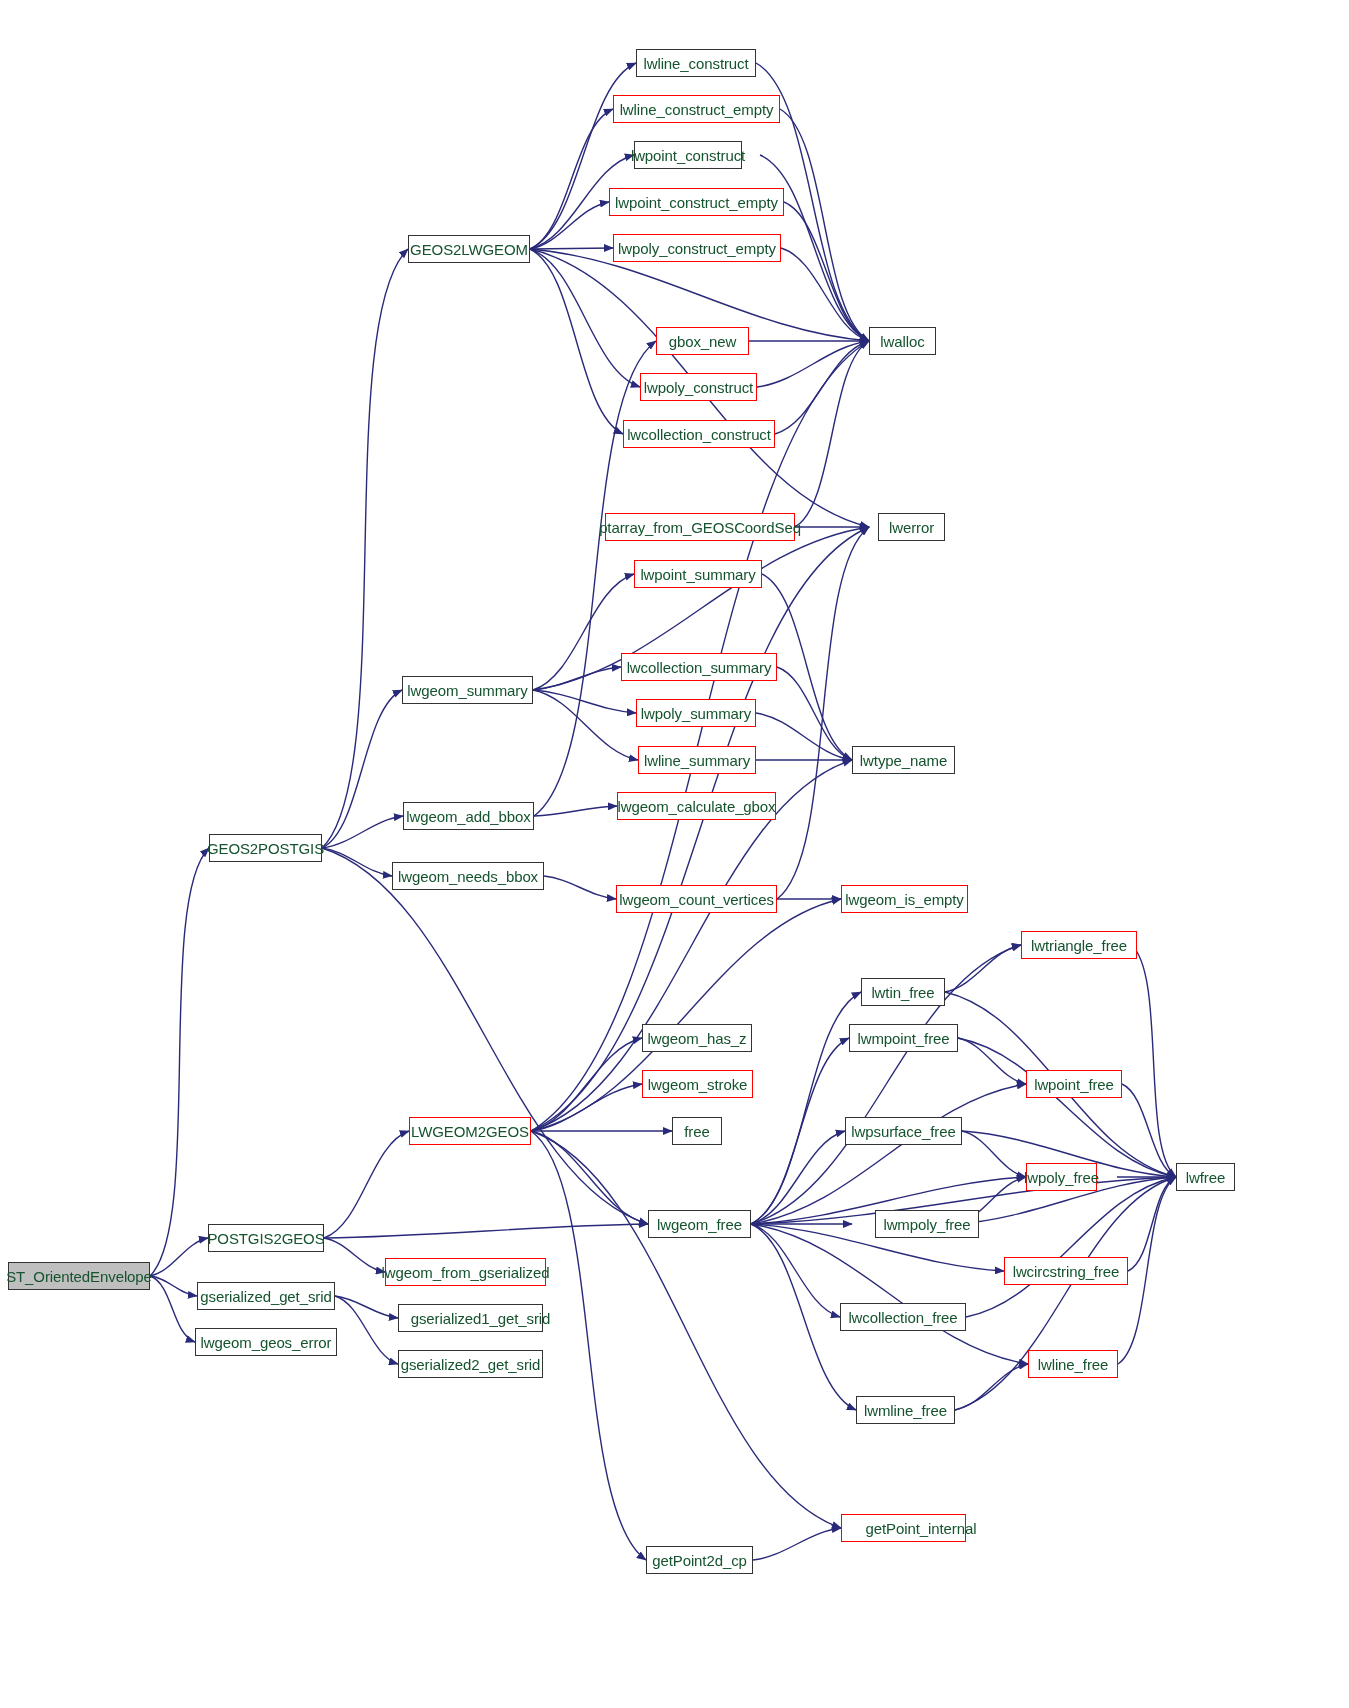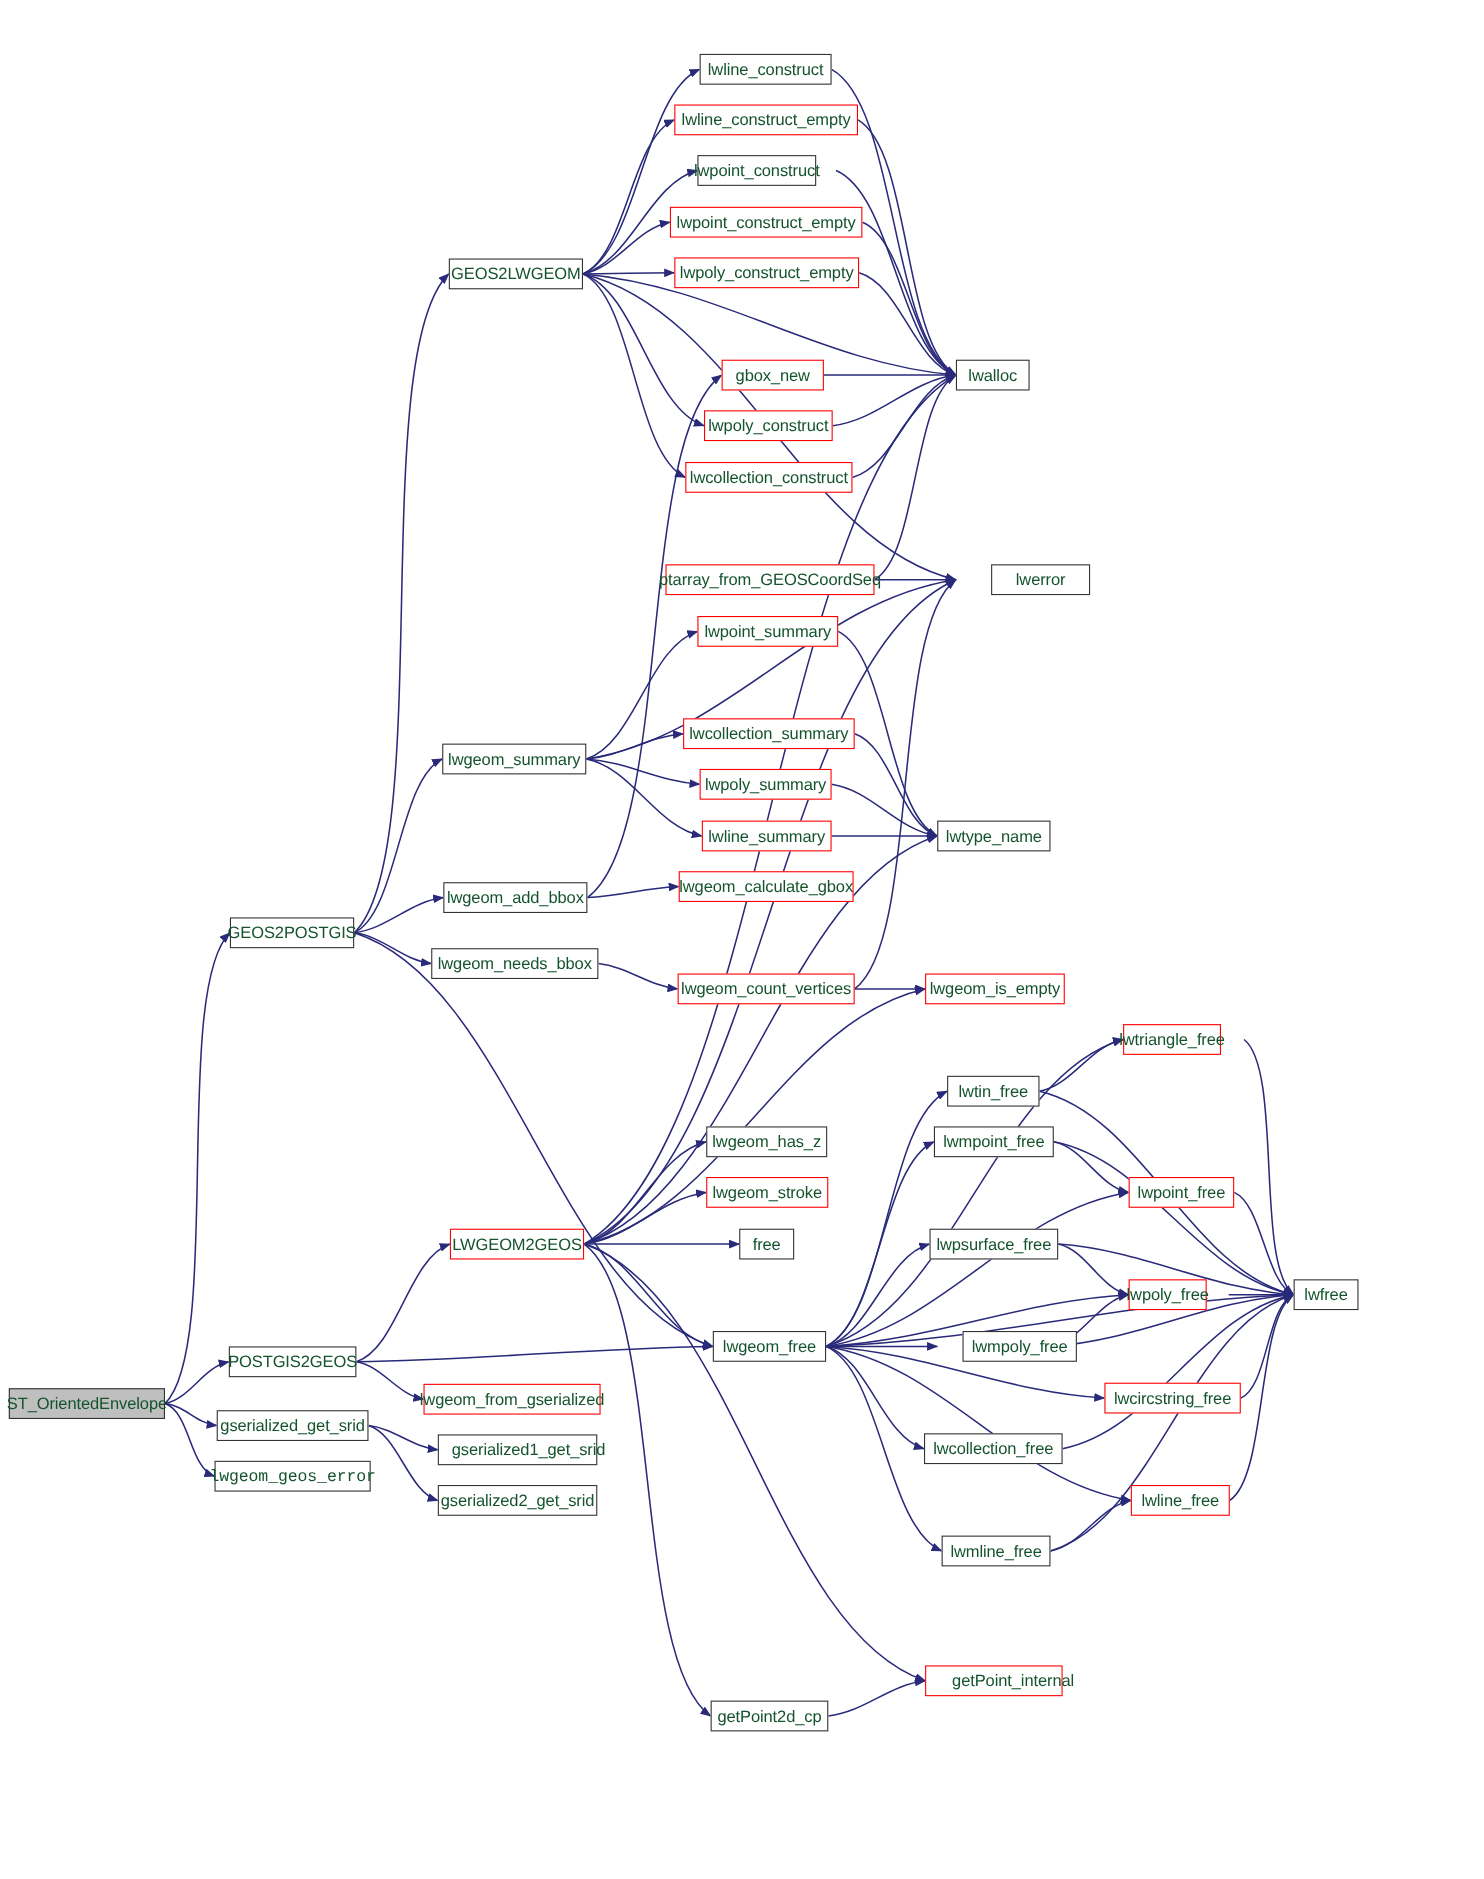--- a/index.html
+++ b/index.html
@@ -146,49 +146,49 @@
         <path d="M955,1410 C1049.8249999999998,1382.04 1081.1750000000002,1204.96 1176,1177"></path>
         <path d="M753,1560 C786.1999999999999,1556.16 807.8000000000001,1531.84 841,1528"></path>
         <path d="M531,1131 C669.275,1178.64 702.725,1480.36 841,1528"></path>
       </g>
   </svg>
 
   <div id="nodes">
       <div class="node current" style="left: 8px; top: 1262px; width: 142px;">ST_OrientedEnvelope</div>
       <div class="node" style="left: 208px; top: 1224px; width: 116px;">POSTGIS2GEOS</div>
       <div class="node" style="left: 197px; top: 1282px; width: 138px;">gserialized_get_srid</div>
-      <div class="node" style="left: 195px; top: 1328px; width: 142px; font-family: Liberation Mono, monospace;">lwgeom_geos_error</div>
+      <div class="node" style="left: 195px; top: 1328px; width: 142px;">lwgeom_geos_error</div>
       <div class="node red" style="left: 385px; top: 1258px; width: 161px;">lwgeom_from_gserialized</div>
       <div class="node" style="left: 398px; top: 1304px; width: 145px; padding-left: 20px;">gserialized1_get_srid</div>
       <div class="node" style="left: 398px; top: 1350px; width: 145px; text-align: right;">gserialized2_get_srid</div>
       <div class="node" style="left: 209px; top: 834px; width: 113px;">GEOS2POSTGIS</div>
       <div class="node" style="left: 408px; top: 235px; width: 122px;">GEOS2LWGEOM</div>
       <div class="node" style="left: 636px; top: 49px; width: 120px;">lwline_construct</div>
       <div class="node red" style="left: 613px; top: 95px; width: 167px;">lwline_construct_empty</div>
       <div class="node" style="left: 634px; top: 141px; width: 108px;">lwpoint_construct</div>
       <div class="node red" style="left: 609px; top: 188px; width: 175px;">lwpoint_construct_empty</div>
       <div class="node red" style="left: 613px; top: 234px; width: 168px;">lwpoly_construct_empty</div>
       <div class="node red" style="left: 656px; top: 327px; width: 93px;">gbox_new</div>
       <div class="node red" style="left: 640px; top: 373px; width: 117px;">lwpoly_construct</div>
       <div class="node red" style="left: 623px; top: 420px; width: 152px;">lwcollection_construct</div>
       <div class="node red" style="left: 605px; top: 513px; width: 190px;">ptarray_from_GEOSCoordSeq</div>
       <div class="node red" style="left: 634px; top: 560px; width: 128px;">lwpoint_summary</div>
       <div class="node" style="left: 869px; top: 327px; width: 67px;">lwalloc</div>
-      <div class="node" style="left: 901px; top: 513px; width: 90px;">lwerror</div>
+      <div class="node" style="left: 878px; top: 513px; width: 67px;">lwerror</div>
       <div class="node" style="left: 402px; top: 676px; width: 131px;">lwgeom_summary</div>
       <div class="node red" style="left: 621px; top: 653px; width: 156px;">lwcollection_summary</div>
       <div class="node red" style="left: 636px; top: 699px; width: 120px;">lwpoly_summary</div>
       <div class="node red" style="left: 638px; top: 746px; width: 118px;">lwline_summary</div>
       <div class="node" style="left: 852px; top: 746px; width: 103px;">lwtype_name</div>
       <div class="node" style="left: 403px; top: 802px; width: 131px;">lwgeom_add_bbox</div>
       <div class="node red" style="left: 617px; top: 792px; width: 159px;">lwgeom_calculate_gbox</div>
       <div class="node" style="left: 392px; top: 862px; width: 152px;">lwgeom_needs_bbox</div>
       <div class="node red" style="left: 616px; top: 885px; width: 161px;">lwgeom_count_vertices</div>
       <div class="node red" style="left: 841px; top: 885px; width: 127px;">lwgeom_is_empty</div>
-      <div class="node red" style="left: 1021px; top: 931px; width: 89px;">lwtriangle_free</div>
+      <div class="node red" style="left: 1021px; top: 931px; width: 116px;">lwtriangle_free</div>
       <div class="node" style="left: 861px; top: 978px; width: 84px;">lwtin_free</div>
       <div class="node" style="left: 642px; top: 1024px; width: 110px;">lwgeom_has_z</div>
       <div class="node" style="left: 849px; top: 1024px; width: 109px;">lwmpoint_free</div>
       <div class="node red" style="left: 642px; top: 1070px; width: 111px;">lwgeom_stroke</div>
       <div class="node red" style="left: 1026px; top: 1070px; width: 96px;">lwpoint_free</div>
       <div class="node red" style="left: 409px; top: 1117px; width: 122px;">LWGEOM2GEOS</div>
       <div class="node" style="left: 672px; top: 1117px; width: 50px;">free</div>
       <div class="node" style="left: 845px; top: 1117px; width: 117px;">lwpsurface_free</div>
       <div class="node" style="left: 1176px; top: 1163px; width: 59px;">lwfree</div>
       <div class="node red" style="left: 1026px; top: 1163px; width: 71px;">lwpoly_free</div>

